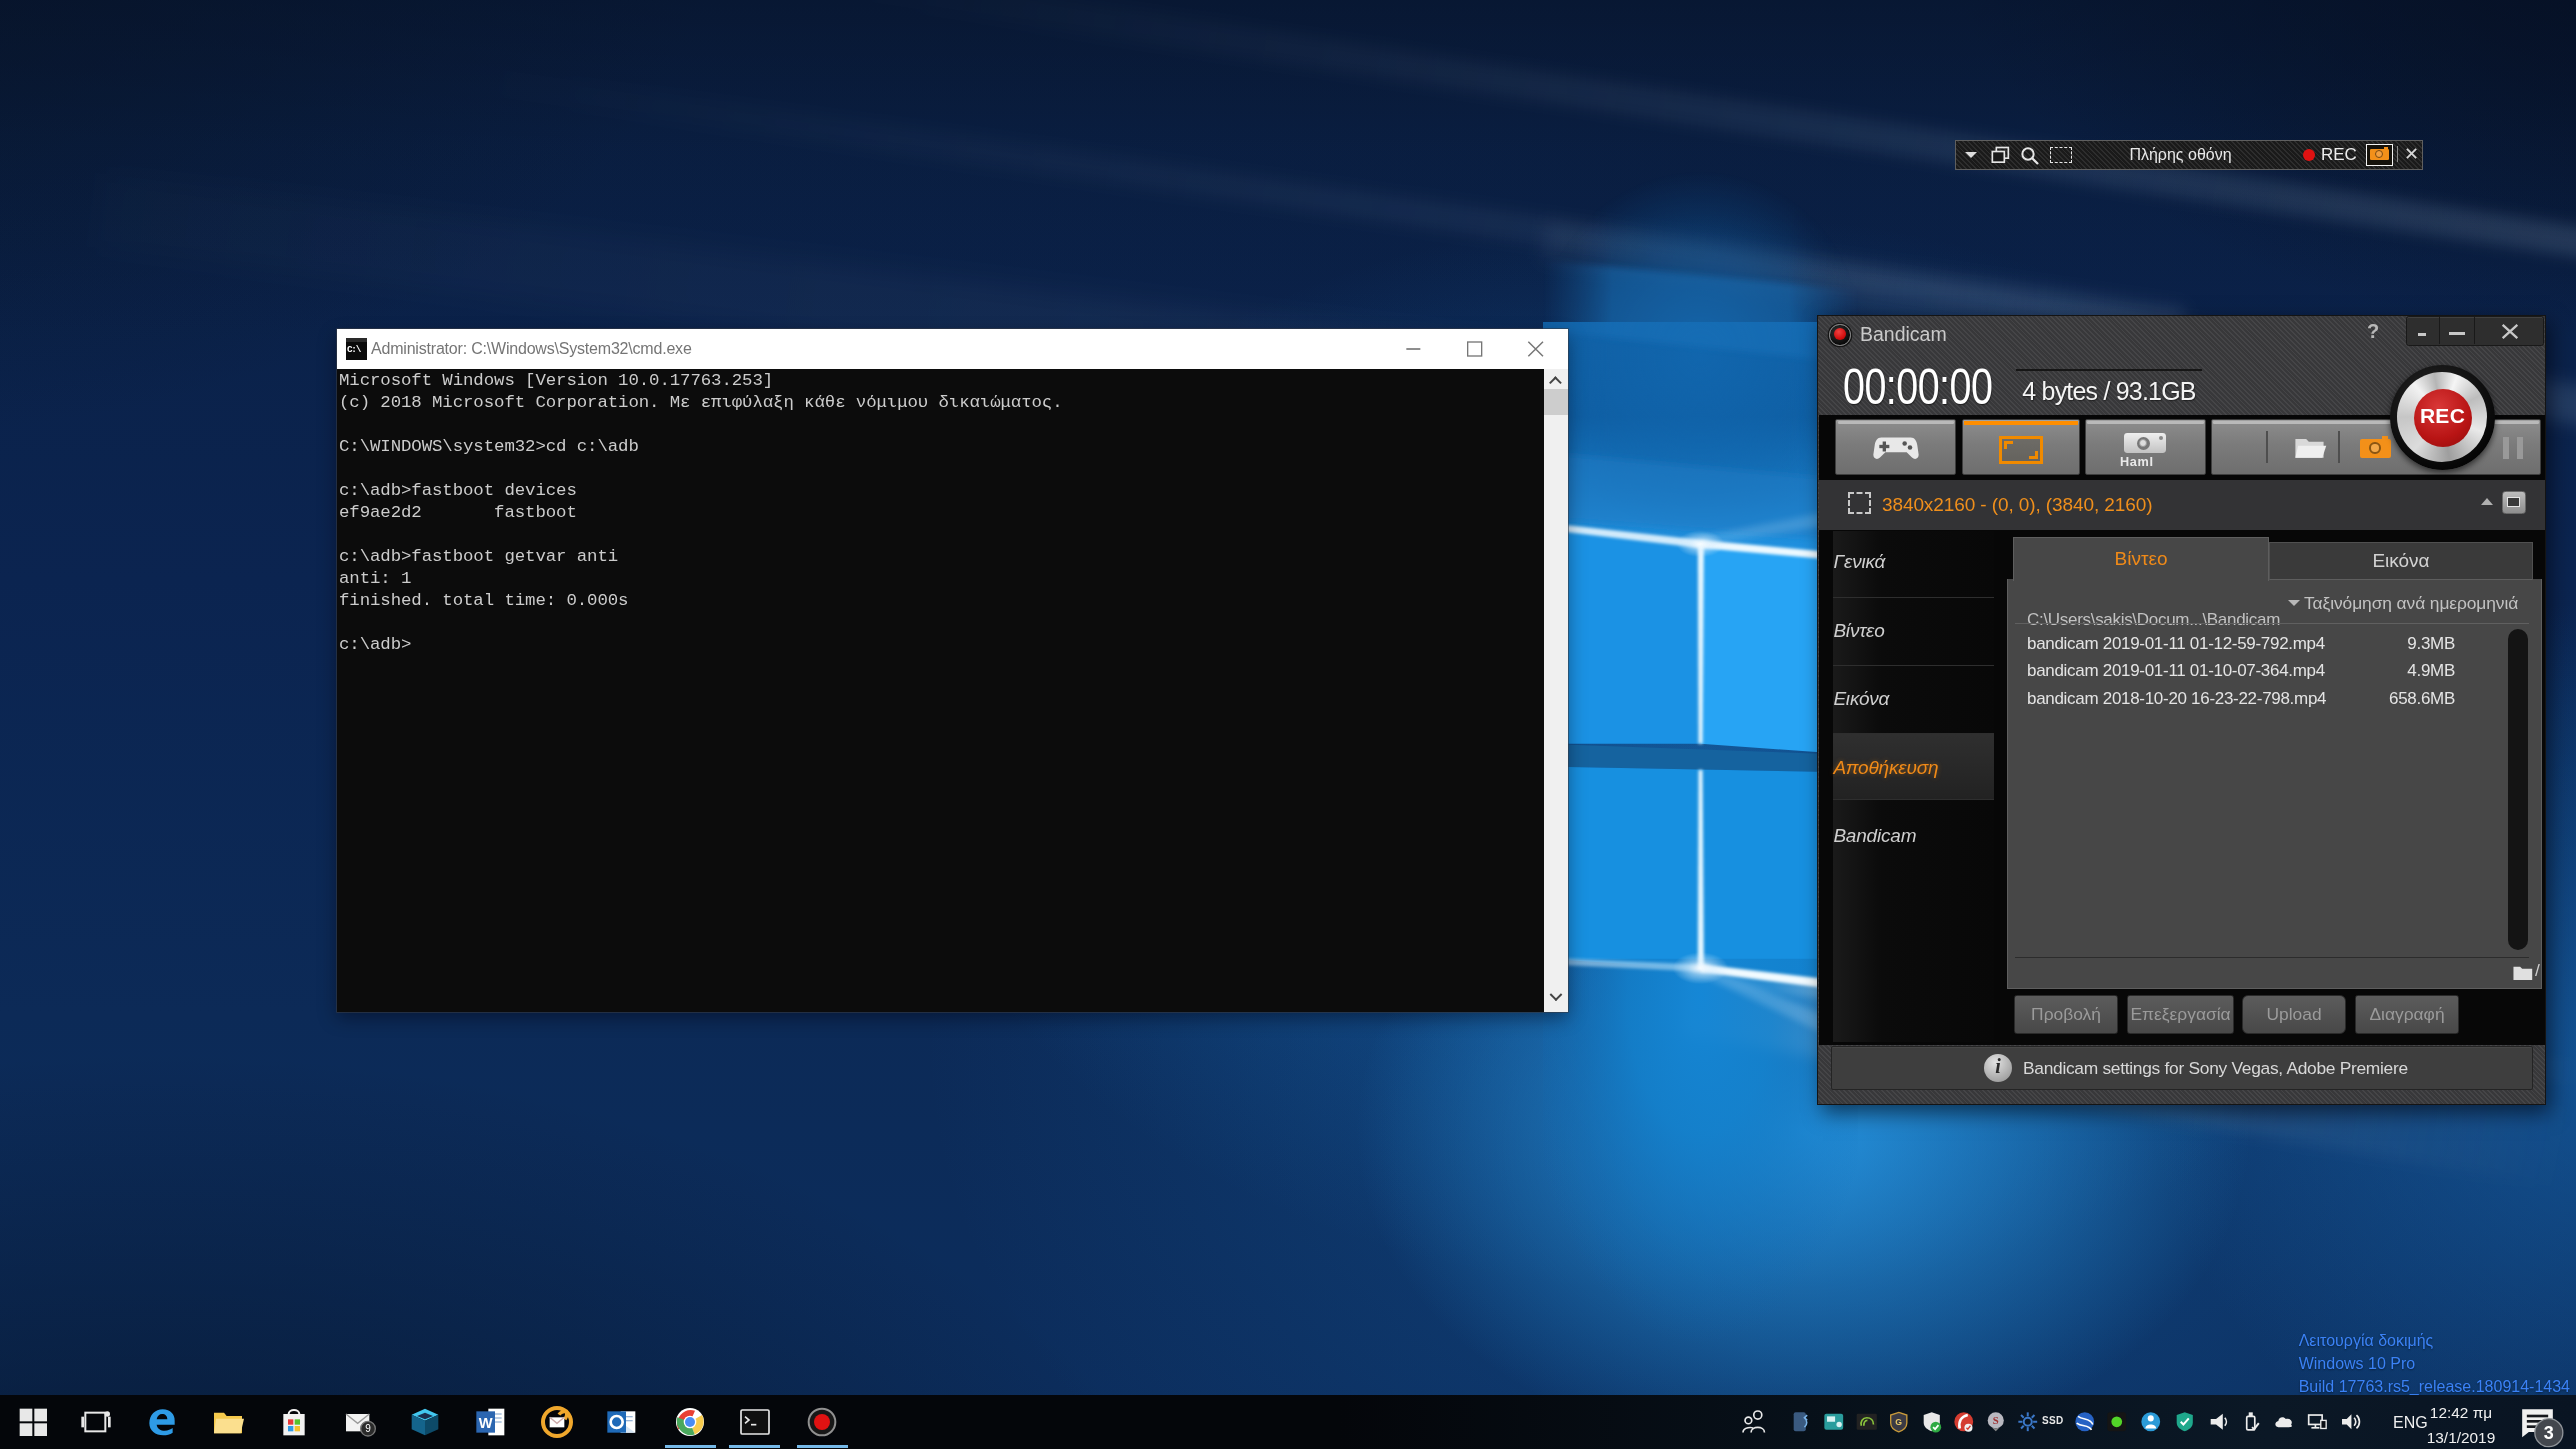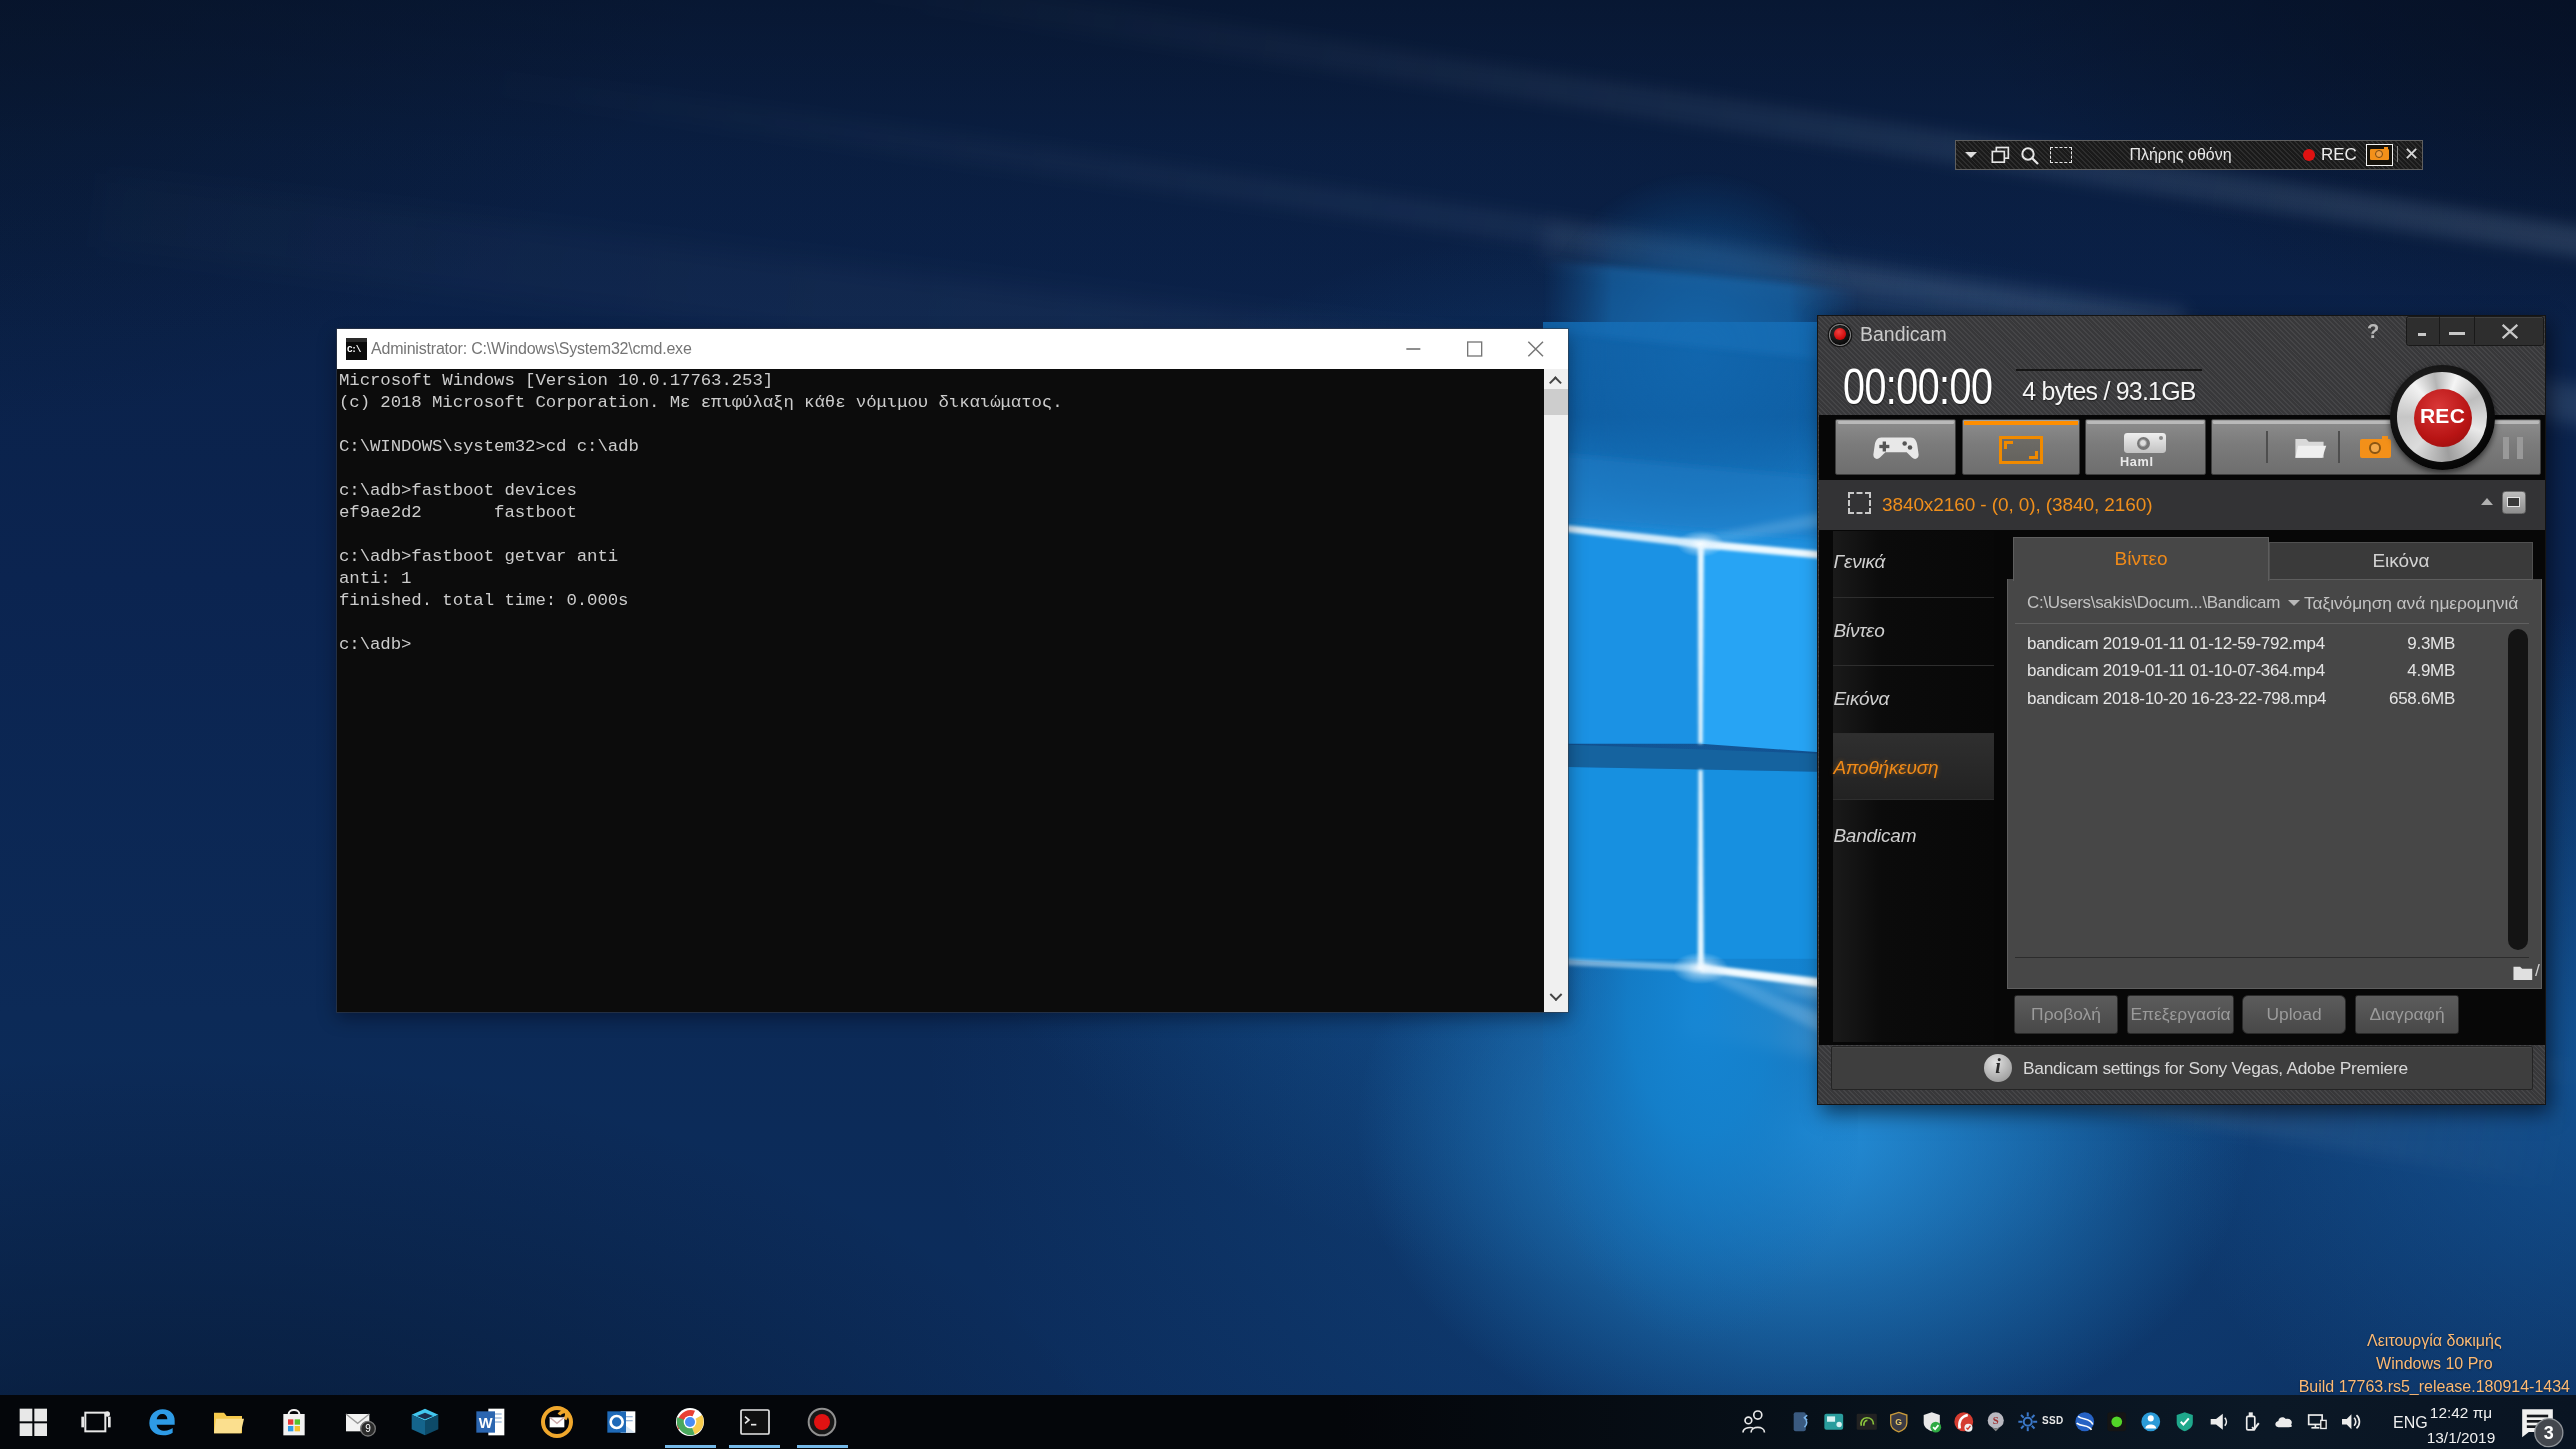--- a/index.html
+++ b/index.html
@@ -48,21 +48,21 @@
     border:1.3px solid #141414; box-shadow:5.4px 8px 19px rgba(0,0,8,.55); }
   #band .it { position:absolute; }
   .tabbtn { position:absolute; top:103px; height:56px; border:1.3px solid #3e3e3e; border-radius:2px;
     background:linear-gradient(180deg, #a2a2a2 0%, #8a8a8a 8%, #7b7b7b 45%, #6e6e6e 100%); }
   .sideitem { position:absolute; left:0; width:100%; color:#cfcfcf; font-size:19px; letter-spacing:-0.2px;font-style:italic; }
   .fbtn { position:absolute; top:679px; height:39px; border:1.3px solid #2a2a2a; border-radius:2.7px;
     background:linear-gradient(180deg, #5c5c5c, #484848); color:#9b9b9b; font-size:17.4px;
     text-align:center; line-height:36px; }
 
   
-  #testmode { position:absolute; right:6px; top:1329px; text-align:center; color:#fdba74; font-size:16px; line-height:23px;
+  #testmode { position:absolute; right:6px; top:1329px; text-align:left; color:#3b82f6; font-size:16px; line-height:23px;
     text-shadow:0 0.7px 2px rgba(0,0,0,.45); }
 
   
   #taskbar { position:absolute; left:0; top:1395px; width:2576px; height:54px;
     background:linear-gradient(90deg, #04060a 0%, #04060a 52%, #071019 70%, #0b1826 88%, #091422 100%); }
   .tico { position:absolute; top:10.7px; width:32px; height:32px; }
   .tray { position:absolute; top:16px; width:21.5px; height:21.5px; }
   .uline { position:absolute; top:50px; height:3.4px; width:51px; background:#76b9e8; }
 </style>
 </head>
@@ -309,21 +309,21 @@
     <div class="sideitem" style="left:15.4px;width:161px;top:441px;color:#f08a18;text-shadow:0 0 5.4px rgba(240,140,24,.45);">Αποθήκευση</div>
     <div class="it" style="left:15.4px;top:483px;width:161px;height:1.3px;background:#2e2e2e;"></div>
     <div class="sideitem" style="left:15.4px;width:161px;top:509px;">Bandicam</div>
 
     <div class="it" style="left:189px;top:263px;width:535px;height:410px;background:#474747;border:1.3px solid #5e5e5e;border-top:none;"></div>
     <div class="it" style="left:195px;top:221px;width:256px;height:44px;background:#474747;border:1.3px solid #5e5e5e;border-bottom:none;"></div>
     <div class="it" style="left:451px;top:226px;width:264px;height:38px;background:#3a3a3a;border:1.3px solid #505050;border-bottom:1.3px solid #5e5e5e;"></div>
     <div class="it" style="left:195px;top:223px;width:256px;height:40px;line-height:40px;text-align:center;color:#f08a18;font-size:19px;">Βίντεο</div>
     <div class="it" style="left:451px;top:226px;width:264px;height:38px;line-height:38px;text-align:center;color:#d2d2d2;font-size:19px;">Εικόνα</div>
 
-    <div class="it" style="left:209px;top:267px;height:40px;line-height:40px;color:#c2c2c2;font-size:17px;letter-spacing:-0.3px;text-align:center;">C:\Users\sakis\Docum...\Bandicam</div>
+    <div class="it" style="left:209px;top:284px;height:40px;line-height:40px;color:#c2c2c2;font-size:17px;letter-spacing:-0.3px;text-align:center;">C:\Users\sakis\Docum...\Bandicam</div>
     <div class="it" style="left:470px;top:284px;width:0;height:0;border-left:6px solid transparent;border-right:6px solid transparent;border-top:6.7px solid #b8b8b8;"></div>
     <div class="it" style="left:486px;top:267px;height:40px;line-height:40px;color:#c2c2c2;font-size:17.4px;letter-spacing:-0.1px;white-space:nowrap;">Ταξινόμηση ανά ημερομηνιά</div>
     <div class="it" style="left:197px;top:307px;width:514px;height:1.3px;background:#606060;"></div>
 
     <div class="it" style="left:209px;top:314px;height:28px;line-height:28px;color:#e4e4e4;font-size:17px;letter-spacing:-0.3px;">bandicam 2019-01-11 01-12-59-792.mp4</div>
     <div class="it" style="left:503px;top:314px;width:134px;height:28px;line-height:28px;color:#e4e4e4;font-size:17px;letter-spacing:-0.3px;text-align:right;">9.3MB</div>
     <div class="it" style="left:209px;top:341px;height:28px;line-height:28px;color:#e4e4e4;font-size:17px;letter-spacing:-0.3px;">bandicam 2019-01-11 01-10-07-364.mp4</div>
     <div class="it" style="left:503px;top:341px;width:134px;height:28px;line-height:28px;color:#e4e4e4;font-size:17px;letter-spacing:-0.3px;text-align:right;">4.9MB</div>
     <div class="it" style="left:209px;top:369px;height:28px;line-height:28px;color:#e4e4e4;font-size:17px;letter-spacing:-0.3px;">bandicam 2018-10-20 16-23-22-798.mp4</div>
     <div class="it" style="left:503px;top:369px;width:134px;height:28px;line-height:28px;color:#e4e4e4;font-size:17px;letter-spacing:-0.3px;text-align:right;">658.6MB</div>

